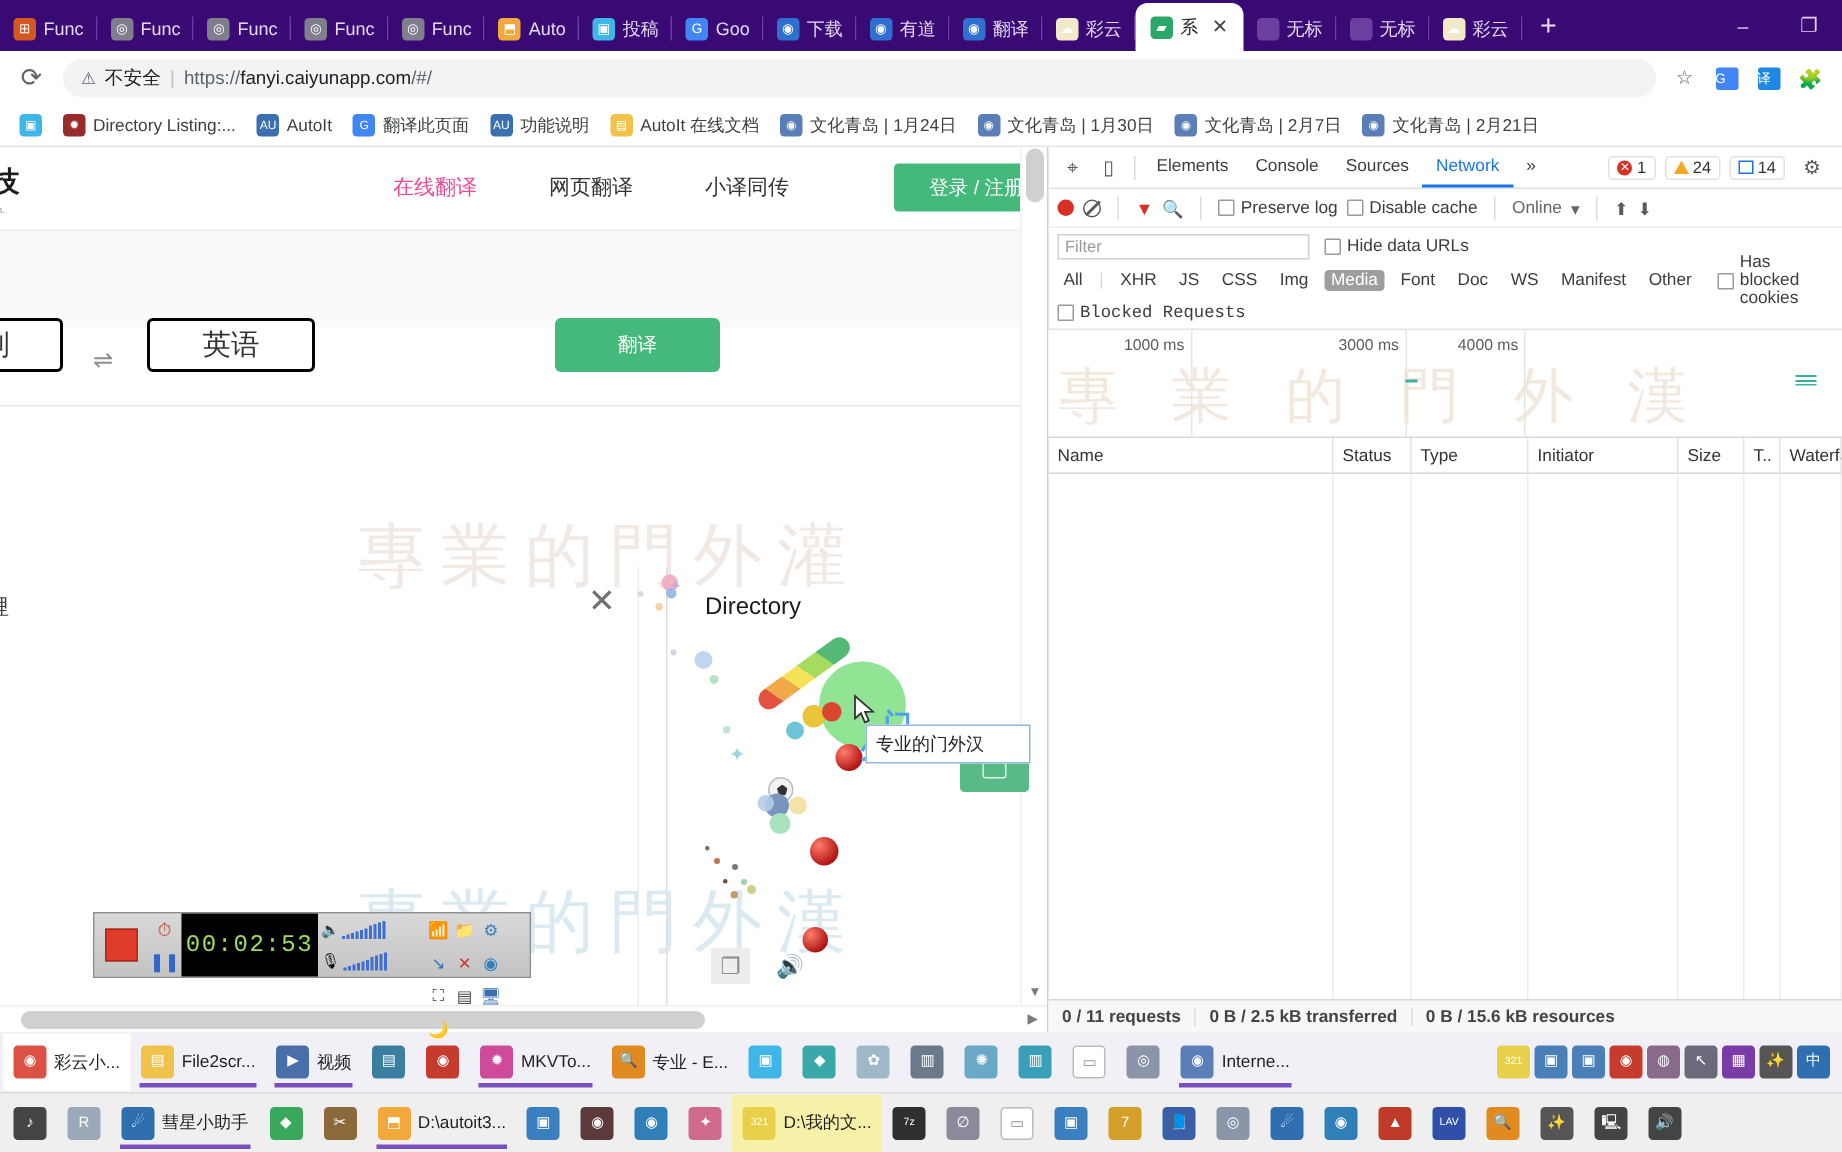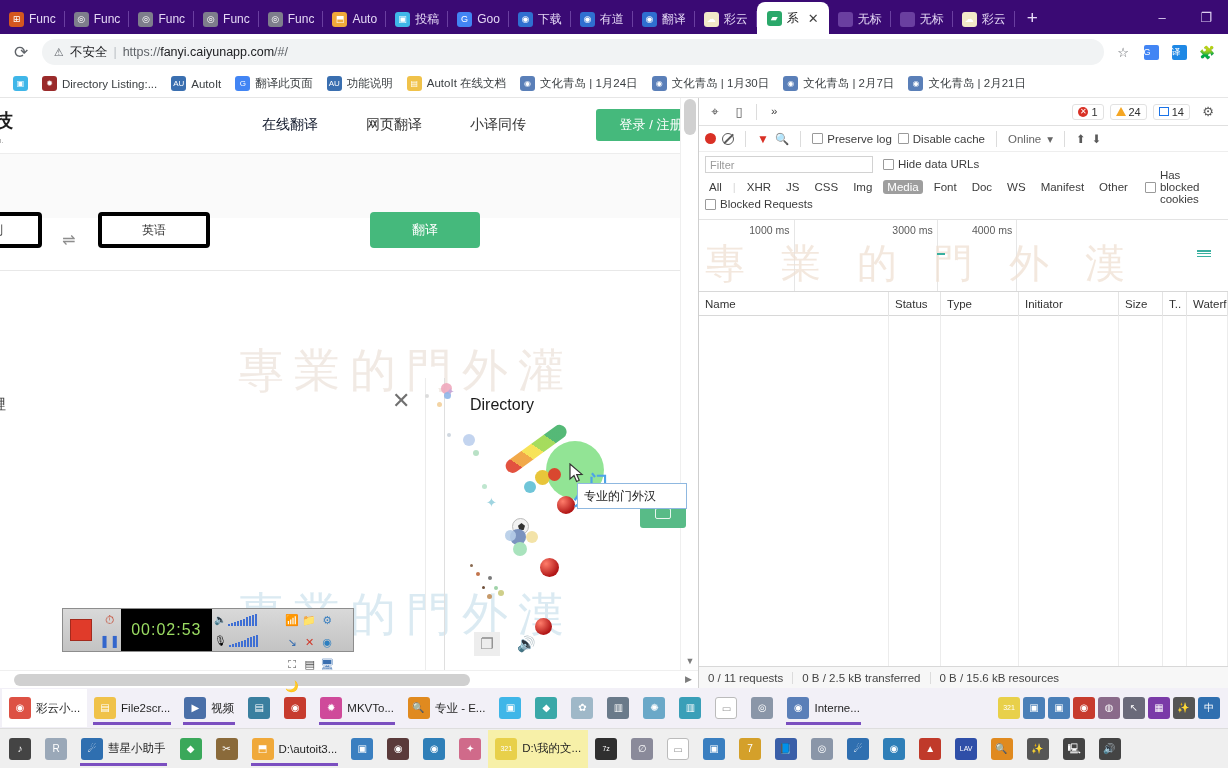--- a/index.html
+++ b/index.html
@@ -72,33 +72,33 @@
 
   .site-header {
     position:absolute; left:0; top:0; width:698px; height:56px; background:#fff;
     border-bottom:1px solid #ededed; display:flex; align-items:center;
   }
   .logo { position:absolute; left:-46px; top:10px; width:130px; }
   .logo .zh { font-size:19px; font-weight:bold; color:#1d1d1d; letter-spacing:1px; }
   .logo .en { font-size:6.5px; color:#8a8a8a; letter-spacing:0.2px; margin-top:3px; }
   .nav-links { position:absolute; left:262px; top:18px; display:flex; gap:48px; font-size:14px; }
   .nav-links .nl { color:#333; }
-  .nav-links .nl.active { color:#0f172a;text-align:center; }
+  .nav-links .nl.active { color:#ec4899;text-align:center; }
   .login-btn {
     position:absolute; left:596px; top:11px; width:110px; height:32px; background:#45b97c;
     color:#fff; font-size:13px; display:flex; align-items:center; justify-content:center;
     border-radius:3px;
   }
 
   .toolbar-row {
     position:absolute; left:0; top:56px; width:698px; height:64px; background:#fafafa;
   }
   .sel-box {
-    position:absolute; height:36px; background:#fff; border:4px solid #000000; border-radius:4px;
-    display:flex; align-items:center; justify-content:center; font-size:12px; color:#333;
+    position:absolute; height:36px; background:#fff; border:2px solid #000000; border-radius:4px;
+    display:flex; align-items:center; justify-content:center; font-size:19px; color:#333;
   }
   #src-lang { left:-48px; top:114px; width:90px; }
   .swap-icon { position:absolute; left:62px; top:132px; font-size:16px; color:#8d8d8d; }
   #tgt-lang { left:98px; top:114px; width:112px; }
   #term-lib  { left:230px; top:114px; width:120px; }
   .translate-btn {
     position:absolute; left:370px; top:114px; width:110px; height:36px; background:#45b97c;
     border-radius:4px; color:#fff; font-size:13px; display:flex; align-items:center;
     justify-content:center;
   }
@@ -153,21 +153,21 @@
   
   .recorder {
     position:absolute; left:62px; top:608px; width:292px; height:44px;
     background:linear-gradient(#d9d9d9,#c3c3c3); border:1px solid #8d8d8d; display:flex; z-index:60;
   }
   .rec-left { width:36px; display:flex; align-items:center; justify-content:center; }
   .rec-stop { width:22px; height:22px; background:#e03b2a; border:1px solid #a32a1d; }
   .rec-col { width:22px; display:flex; flex-direction:column; }
   .rec-col div { flex:1; display:flex; align-items:center; justify-content:center; font-size:12px; }
   .rec-lcd {
-    width:92px; background:#000; color:#9bdc63; font-family:Liberation Sans, sans-serif;
+    width:92px; background:#000; color:#9bdc63; font-family:Liberation Mono, monospace;
     font-size:16px; display:flex; align-items:center; justify-content:center; letter-spacing:1px;
   }
   .rec-meters { width:72px; display:flex; flex-direction:column; }
   .rec-meters .mrow { flex:1; display:flex; align-items:center; gap:2px; padding-left:2px; }
   .bars { display:flex; align-items:flex-end; gap:1px; height:12px; }
   .bars i { width:2px; background:#3f6fd4; display:block; }
   .rec-grid { width:70px; display:flex; flex-wrap:wrap; }
   .rec-grid span { width:17.5px; height:22px; display:flex; align-items:center; justify-content:center;
                    font-size:11px; color:#333; }
 
@@ -193,34 +193,34 @@
   .funnel { color:#d93025; font-size:12px; }
   .cb { width:11px; height:11px; border:1px solid #9a9a9a; border-radius:1px; display:inline-block; flex:0 0 auto; background:#fff; }
   .cbl { display:flex; align-items:center; gap:4px; font-size:11.5px; color:#3c3c3c; }
 
   .dt-filterrow { height:24px; display:flex; align-items:center; gap:10px; padding:0 6px; }
   .filter-input { width:168px; height:17px; border:1px solid #d2d2d2; background:#fff; font-size:11px;
                   color:#9a9a9a; padding:0 4px; line-height:17px; }
   .dt-typerow { height:22px; display:flex; align-items:center; gap:7px; padding:0 6px; font-size:11.5px; }
   .ftype { padding:1px 4px; border-radius:3px; color:#3c3c3c; }
   .ftype.active { background:#9e9e9e; color:#fff; }
-  .dt-blockrow { height:22px; display:flex; align-items:flex-start; gap:5px; padding:0 6px; border-bottom:1px solid #e3e3e3; }
+  .dt-blockrow { height:22px; display:flex; align-items:center; gap:5px; padding:0 6px; border-bottom:1px solid #e3e3e3;font-family:Liberation Mono, monospace; }
 
   .dt-timeline { position:relative; height:72px; border-bottom:1px solid #d8d8d8; overflow:hidden; background:#fff; }
   .tl-cell { position:absolute; top:0; height:72px; border-right:1px solid #e6e6e6; }
   .tl-lbl { position:absolute; top:4px; right:4px; font-size:10.5px; color:#5a5a5a; }
 
   .dt-gridhead { height:24px; display:flex; align-items:center; border-bottom:1px solid #d8d8d8; font-size:11.5px; color:#333; }
   .gh { height:24px; line-height:24px; padding-left:6px; border-right:1px solid #e4e4e4; overflow:hidden; }
   .dt-gridbody { height:384px; position:relative; }
   .gcol { position:absolute; top:0; height:384px; border-right:1px solid #ececec; }
 
   .dt-status { position:absolute; left:0; bottom:0; width:529px; height:22px; border-top:1px solid #d8d8d8;
                display:flex; align-items:center; gap:0; font-size:11.5px; color:#444; background:#f7f7f7; }
-  .dt-status span { padding:0 9px; border-right:1px solid #dcdcdc; }
+  .dt-status span { padding:0 9px; border-right:1px solid #dcdcdc;font-weight:bold; }
   .dt-status span:last-child { border-right:none; }
 
   
   .taskbar1 { position:absolute; left:0; top:688px; width:1228px; height:40px; background:#f2f0f7;
               display:flex; align-items:center; padding:0 2px; overflow:hidden; }
   .taskbar2 { position:absolute; left:0; top:728px; width:1228px; height:40px; background:#efefef;
               display:flex; align-items:center; padding:0 2px; overflow:hidden; border-top:1px solid #dedede; }
   .tb-item { height:38px; display:flex; align-items:center; gap:5px; padding:0 7px; font-size:11.5px;
              color:#1f1f1f; position:relative; white-space:nowrap; flex:0 0 auto; }
   .tb-item.active-u:after { content:''; position:absolute; left:6px; right:6px; bottom:2px; height:3px; background:#7b4fc0; }
@@ -566,20 +566,26 @@
       <span style="color:#3a6fb0;">🌙</span>
     </div>
   </div>
 
   <div class="devtools">
 
     <div class="dt-tabs">
       <div class="dt-ico">⌖</div>
       <div class="dt-ico">▯</div>
       <div class="dt-vsep"></div>
+      <div id="dt-tabs-host" style="display:flex;align-items:center;">
+          <div class="dt-tab">Elements</div>
+          <div class="dt-tab">Console</div>
+          <div class="dt-tab">Sources</div>
+          <div class="dt-tab active">Network</div>
+        </div>
       <div class="dt-tab">»</div>
       <div class="dt-badges">
         <div class="badge">
           <span class="dot-err">✕</span>
           <span>1</span>
         </div>
         <div class="badge">
           <span class="tri-warn"></span>
           <span>24</span>
         </div>

